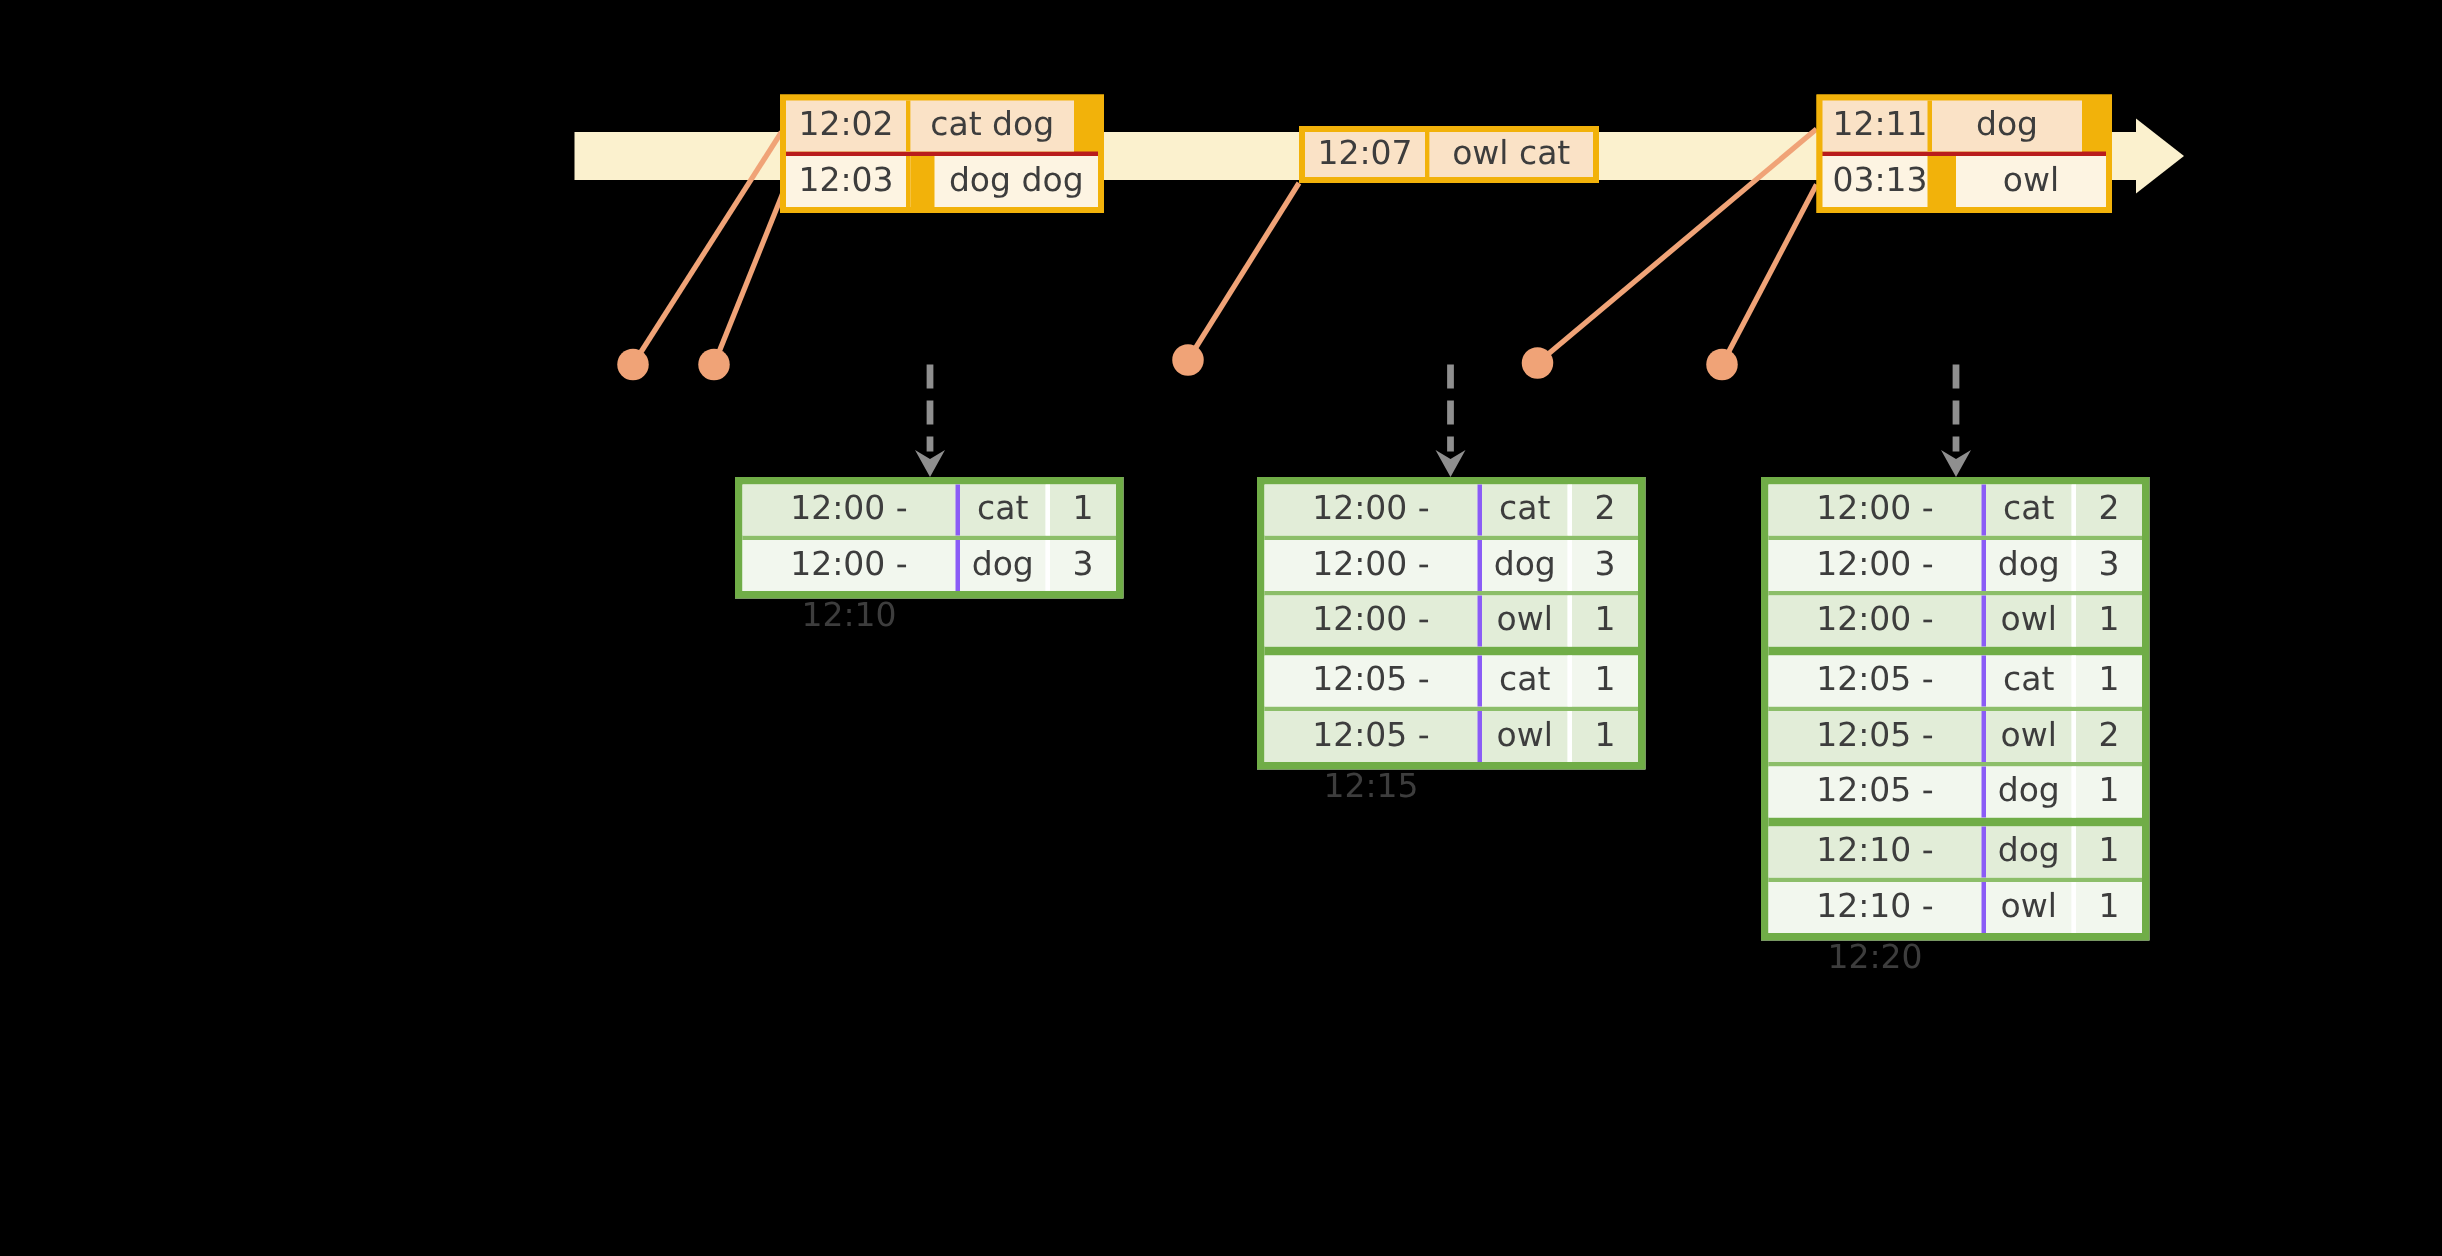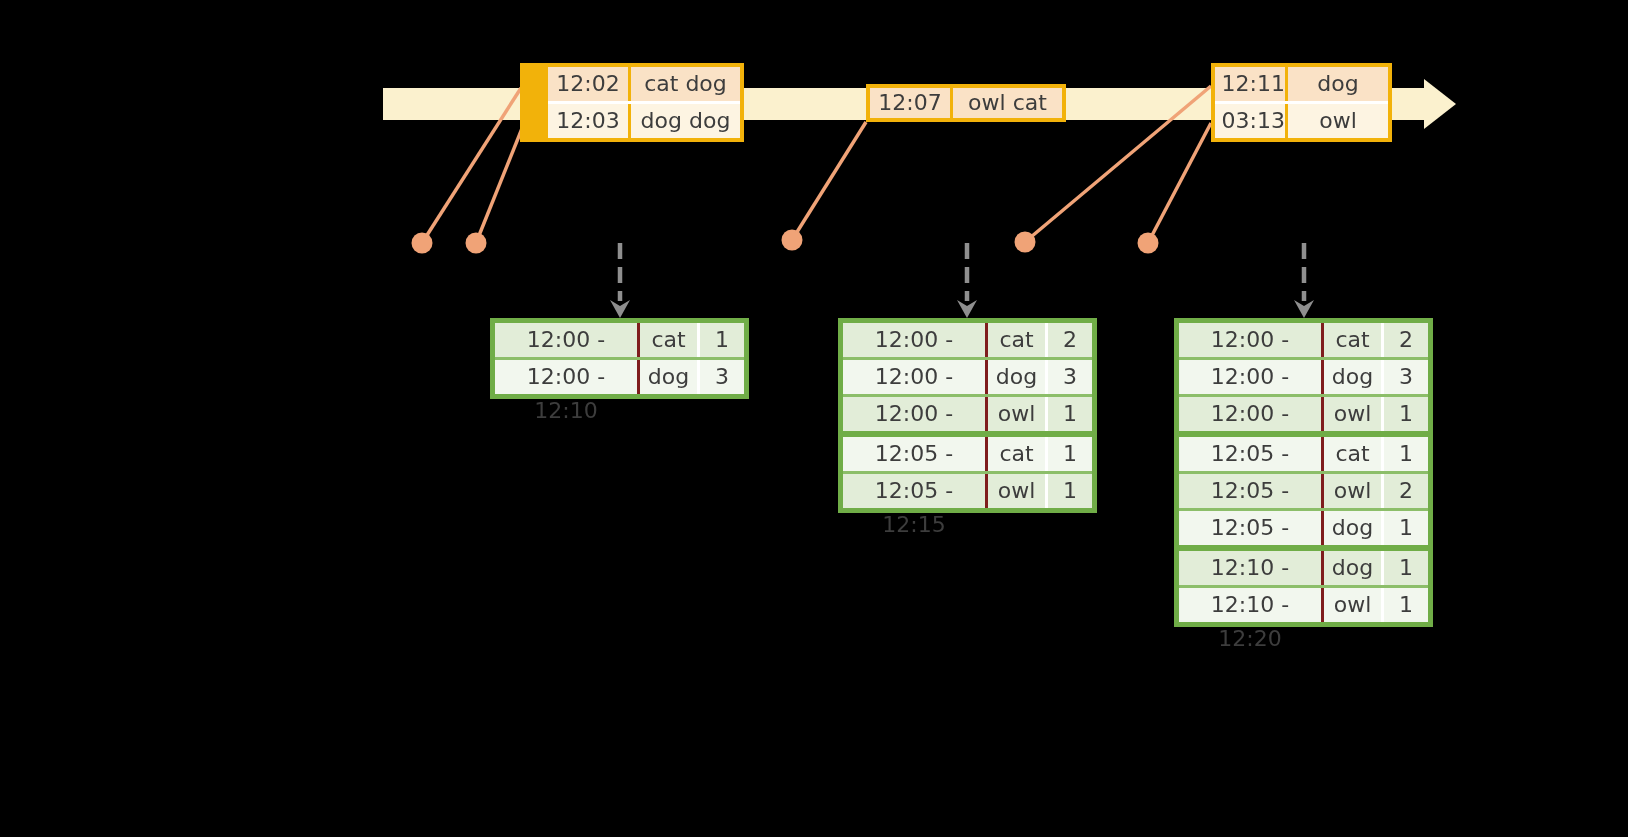--- a/index.html
+++ b/index.html
@@ -5,43 +5,43 @@
   html,body{margin:0;padding:0;background:#000;}
   #canvas{
     position:relative;width:1628px;height:837px;background:#000;overflow:hidden;
     font-family:"DejaVu Sans","Liberation Sans",sans-serif;color:#3d3d3d;
   }
   #overlay{position:absolute;left:0;top:0;}
 
   
   .event-table{position:absolute;border:4px solid #f2b20a;background:#f2b20a;}
   .e-row{display:flex;height:34px;}
-  .e-row + .e-row{border-top:3px solid #ffffff;}
+  .e-row + .e-row{border-top:3px solid #b91c1c;gap:16px;}
   .e-cell{line-height:34px;text-align:center;font-size:22px;}
   .e-time{width:80px;border-right:3px solid #f2b20a;}
   .e-words{width:109px;}
   .event-table .e-row:nth-child(odd) .e-cell{background:#fae2c6;}
   .event-table .e-row:nth-child(even) .e-cell{background:#fdf4e2;}
   .event-table.cream .e-cell{background:#fdf4e2;}
-  #event-table-1{left:520px;top:63px;padding-left:24px;}
+  #event-table-1{left:520px;top:63px;}
   #event-table-2{left:866px;top:84px;}
   #event-table-2 .e-row{height:30px;}
   #event-table-2 .e-cell{line-height:30px;}
   #event-table-3{left:1211px;top:63px;}
   #event-table-3 .e-time{width:70px;text-align:right;}
   #event-table-3 .e-words{width:100px;}
 
   
   .result-table{position:absolute;top:318px;border:5px solid #70ad47;background:#fff;}
   .r-row{display:flex;height:34px;}
   .r-row + .r-row{border-top:3px solid #8cbe69;}
   .r-row.group-start{border-top:6px solid #70ad47;}
   .r-cell{line-height:34px;text-align:center;font-size:22px;}
   .r-time{width:142px;}
-  .r-word{width:57px;border-left:3px solid #7f1d1d;}
+  .r-word{width:57px;border-left:3px solid #8b5cf6;}
   .r-count{width:44px;border-left:3px solid #fff;}
   .r-row:nth-child(odd) .r-cell{background:#e2edd8;}
   .r-row:nth-child(even) .r-cell{background:#f2f7ee;}
   #result-table-1{left:490px;}
   #result-table-2{left:838px;}
   #result-table-3{left:1174px;}
 </style>
 </head>
 <body>
 

